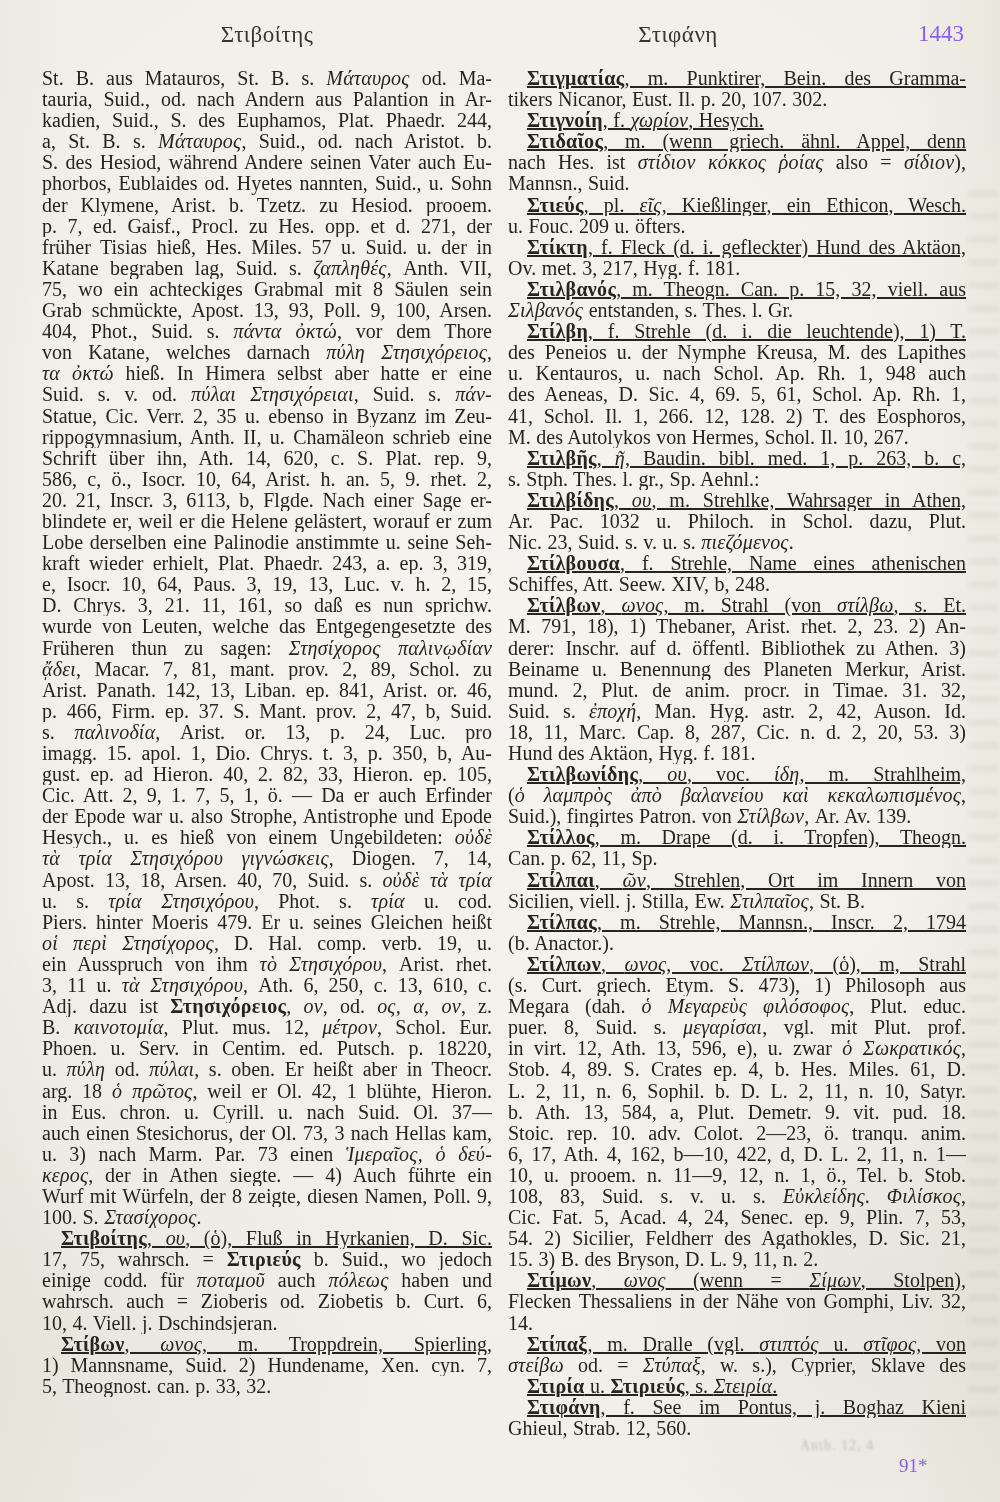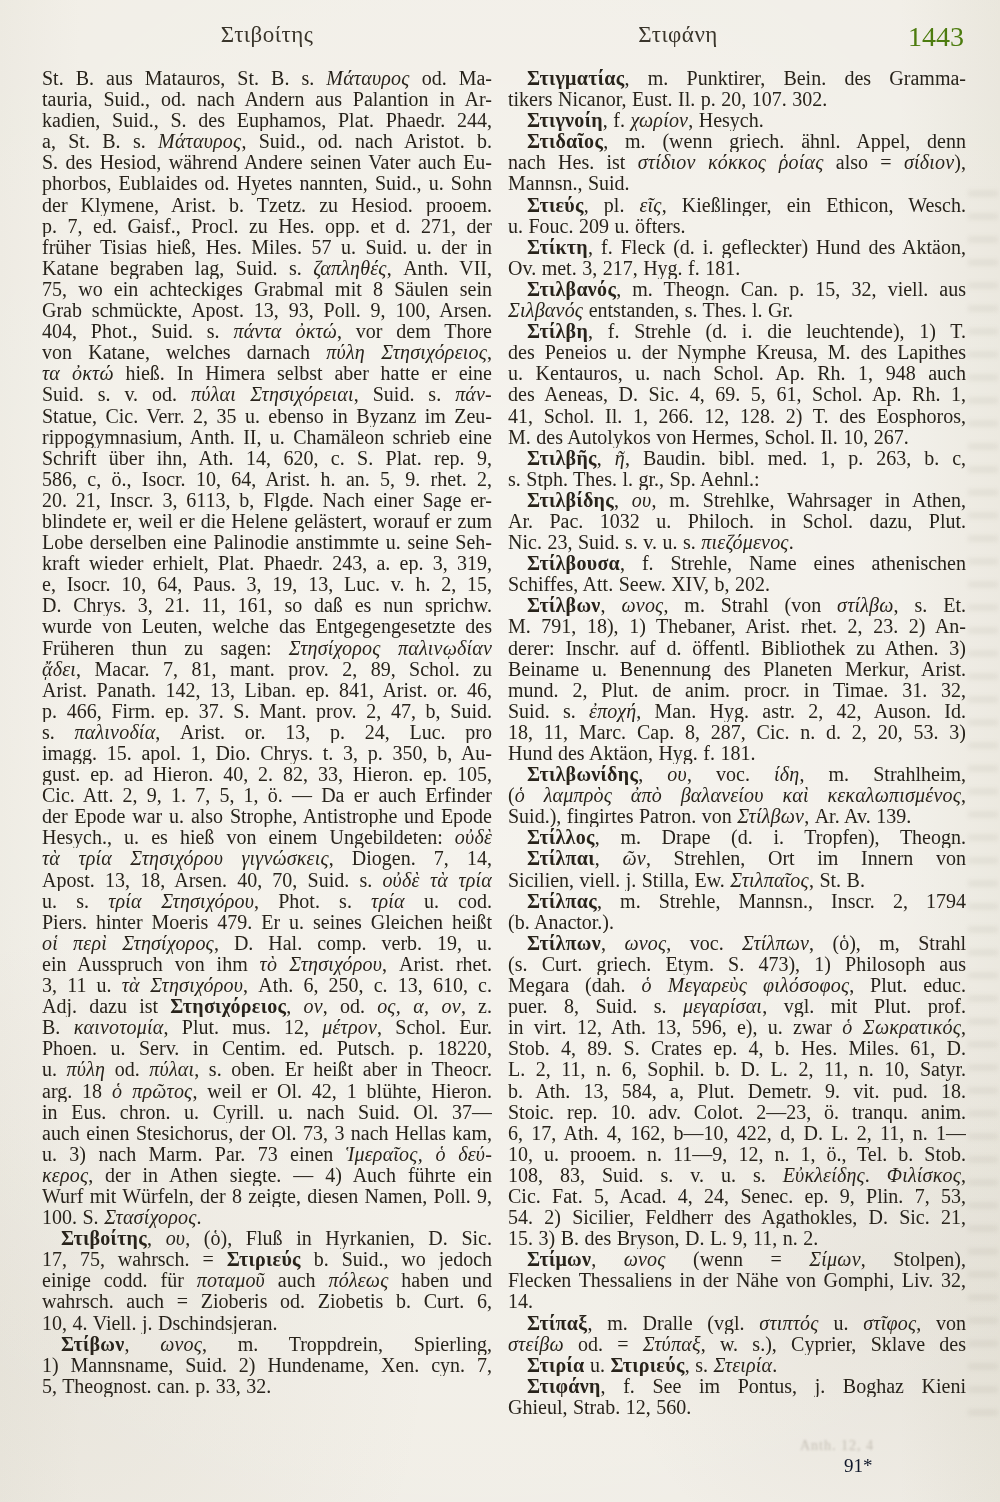--- a/index.html
+++ b/index.html
@@ -11,35 +11,35 @@
       radial-gradient(ellipse 50% 40% at 8% 90%, rgba(140,130,110,0.08), rgba(140,130,110,0) 70%),
       linear-gradient(90deg, #ece9e0 0%, #f1eee6 8%, #f1eee7 90%, #e9e6dc 100%),
       #efece4;
     font-family:"Liberation Serif","DejaVu Serif",serif;
     color:#28231b;
   }
   .hdr{position:absolute;top:22px;height:30px;font-size:23px;color:#3a352b;
        letter-spacing:0.5px;}
   .hdr-left{left:42px;width:450px;text-align:center;}
   .hdr-right{left:508px;width:340px;text-align:center;}
-  .pageno{position:absolute;top:21px;right:36px;font-size:28px;color:#4d7c0f;}
+  .pageno{position:absolute;top:21px;right:36px;font-size:23px;color:#8b5cf6;}
   .col{position:absolute;top:68px;font-size:20px;line-height:21.1px;}
   .col-left{left:42px;width:450px;}
   .col-right{left:508px;width:458px;}
   .entry{margin:0;padding:0;}
   .ln{
     height:21.1px;line-height:21.1px;overflow:hidden;
     text-align:justify;text-align-last:justify;
     word-spacing:0.5px;
   }
   .ln.end{text-align-last:left;}
-  .ln.ind{text-indent:19px;}
+  .ln.ind{text-indent:19px;text-decoration:underline;}
   .ln b{font-weight:bold;letter-spacing:0.3px;}
   .ln i{font-style:italic;letter-spacing:0.2px;}
-  .sig{position:absolute;top:1455px;left:844px;font-size:19px;color:#0f172a;}
+  .sig{position:absolute;top:1455px;left:899px;font-size:19px;color:#8b5cf6;}
   
   .bleed{
     position:absolute;right:2px;top:190px;width:30px;height:1230px;
     background:repeating-linear-gradient(
       to bottom,
       rgba(125,118,100,0.16) 0px, rgba(125,118,100,0.16) 7px,
       rgba(125,118,100,0.00) 7px, rgba(125,118,100,0.00) 23px);
     filter:blur(2px);
     opacity:0.55;
   }
@@ -165,39 +165,40 @@
       <div class="ln ind"><b>Στιλβῆς</b>, <i>ῆ</i>, Baudin. bibl. med. 1, p. 263, b. c,</div>
       <div class="ln end">s. Stph. Thes. l. gr., Sp. Aehnl.:</div>
     </div>
     <div class="entry">
       <div class="ln ind"><b>Στιλβίδης</b>, <i>ου</i>, m. Strehlke, Wahrsager in Athen,</div>
       <div class="ln">Ar. Pac. 1032 u. Philoch. in Schol. dazu, Plut.</div>
       <div class="ln end">Nic. 23, Suid. s. v. u. s. <i>πιεζόμενος</i>.</div>
     </div>
     <div class="entry">
       <div class="ln ind"><b>Στίλβουσα</b>, f. Strehle, Name eines athenischen</div>
-      <div class="ln end">Schiffes, Att. Seew. XIV, b, 202.</div>
+      <div class="ln end">Schiffes, Att. Seew. XIV, b, 248.</div>
     </div>
     <div class="entry">
       <div class="ln ind"><b>Στίλβων</b>, <i>ωνος</i>, m. Strahl (von <i>στίλβω</i>, s. Et.</div>
       <div class="ln">M. 791, 18), 1) Thebaner, Arist. rhet. 2, 23. 2) An-</div>
       <div class="ln">derer: Inschr. auf d. öffentl. Bibliothek zu Athen. 3)</div>
       <div class="ln">Beiname u. Benennung des Planeten Merkur, Arist.</div>
       <div class="ln">mund. 2, Plut. de anim. procr. in Timae. 31. 32,</div>
       <div class="ln">Suid. s. <i>ἐποχή</i>, Man. Hyg. astr. 2, 42, Auson. Id.</div>
       <div class="ln">18, 11, Marc. Cap. 8, 287, Cic. n. d. 2, 20, 53. 3)</div>
       <div class="ln end">Hund des Aktäon, Hyg. f. 181.</div>
     </div>
     <div class="entry">
       <div class="ln ind"><b>Στιλβωνίδης</b>, <i>ου</i>, voc. <i>ίδη</i>, m. Strahlheim,</div>
       <div class="ln">(<i>ὁ λαμπρὸς ἀπὸ βαλανείου καὶ κεκαλωπισμένος</i>,</div>
       <div class="ln end">Suid.), fingirtes Patron. von <i>Στίλβων</i>, Ar. Av. 139.</div>
     </div>
     <div class="entry">
       <div class="ln ind"><b>Στίλλος</b>, m. Drape (d. i. Tropfen), Theogn.</div>
+      <div class="ln end">Can. p. 62, 11, Sp.</div>
     </div>
     <div class="entry">
       <div class="ln ind"><b>Στίλπαι</b>, <i>ῶν</i>, Strehlen, Ort im Innern von</div>
       <div class="ln end">Sicilien, viell. j. Stilla, Ew. <i>Στιλπαῖος</i>, St. B.</div>
     </div>
     <div class="entry">
       <div class="ln ind"><b>Στίλπας</b>, m. Strehle, Mannsn., Inscr. 2, 1794</div>
       <div class="ln end">(b. Anactor.).</div>
     </div>
     <div class="entry">

